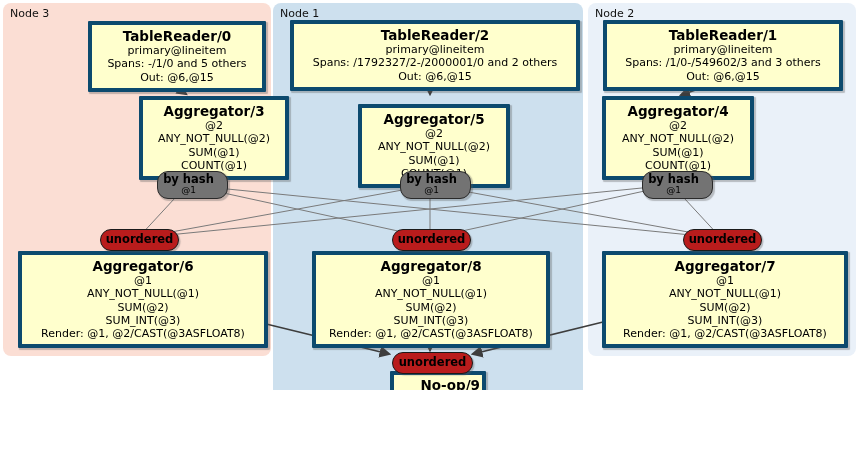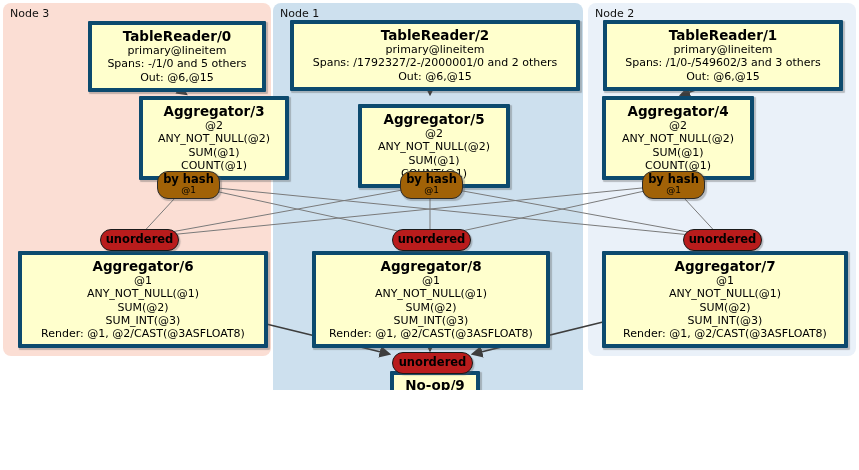--- a/index.html
+++ b/index.html
@@ -13,31 +13,31 @@
   .region-node2{left:588px;top:3px;width:268px;height:353px;background:#eaf1f9;}
   .region-label{position:absolute;left:7px;top:4px;font-size:11px;color:#111;}
   svg.edges{position:absolute;left:0;top:0;z-index:2;pointer-events:none;}
   .box{
     position:absolute;z-index:3;background:#ffffcd;border:4px solid #0c4a6e;border-radius:1px;
     text-align:center;padding:3px 2px 4px 2px;box-shadow:1.5px 1.5px 1px rgba(90,90,90,0.35);
   }
   .box-title{font-size:13.5px;font-weight:bold;line-height:1.2;white-space:nowrap;}
   .box-line{font-size:11px;line-height:1.2;white-space:nowrap;}
   .router{
-    position:absolute;z-index:4;background:#a16207;border:1px solid #2a2a2a;border-radius:11px;
-    text-align:center;padding:1px 0 2px 0;box-shadow:1.5px 1.5px 1px rgba(90,90,90,0.35);
+    position:absolute;z-index:4;background:#737373;border:1px solid #2a2a2a;border-radius:11px;
+    text-align:center;padding:1px 8px 2px 0;box-shadow:1.5px 1.5px 1px rgba(90,90,90,0.35);
   }
   .router-label{font-size:11.5px;font-weight:bold;line-height:1.15;}
   .router-key{font-size:9px;line-height:1.1;}
   .oval{
     position:absolute;z-index:4;background:#b91c1c;border:1px solid #1a1a1a;border-radius:11px;
     text-align:center;font-size:11.5px;font-weight:bold;line-height:19px;height:20px;
     box-shadow:1.5px 1.5px 1px rgba(90,90,90,0.35);
   }
-  .small-box{padding:2px 2px 3px 2px;}
+  .small-box{padding:2px 2px 3px 8px;text-align:right;}
 </style>
 </head>
 <body>
 
 <div class="canvas">
 
   <div class="region region-node3">
     <div class="region-label">Node 3</div>
   </div>
   <div class="region region-node1">

